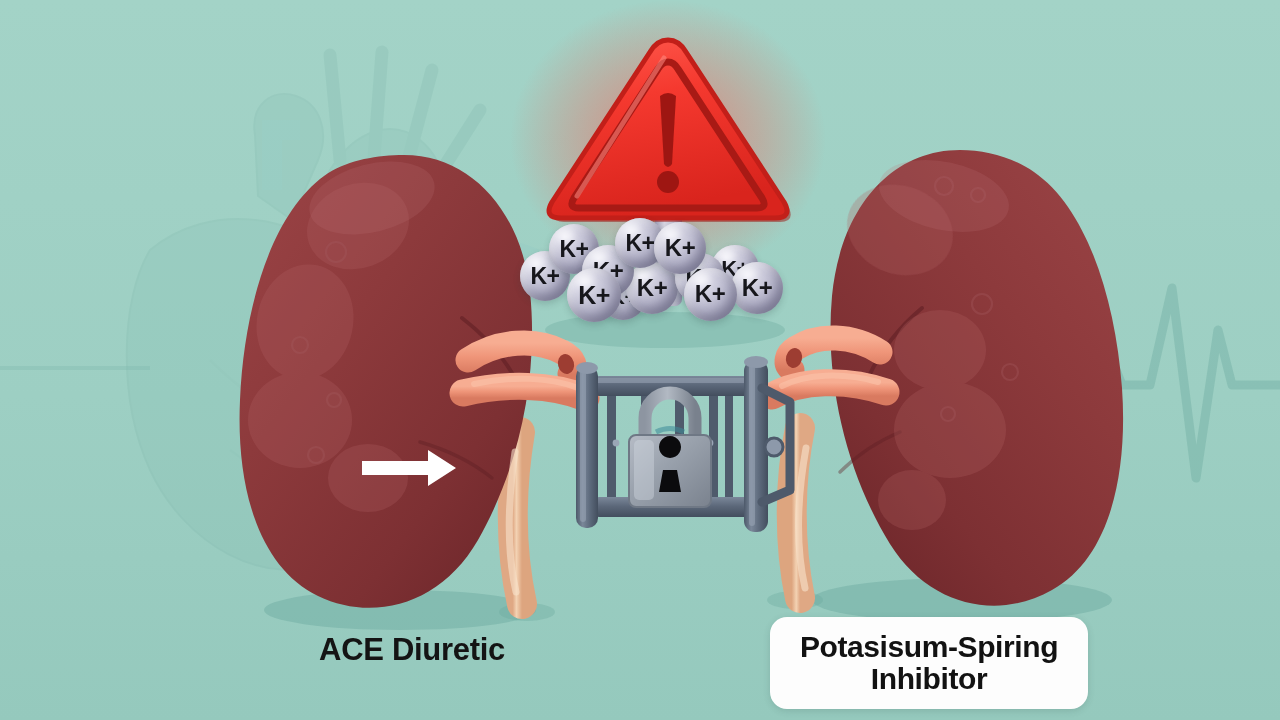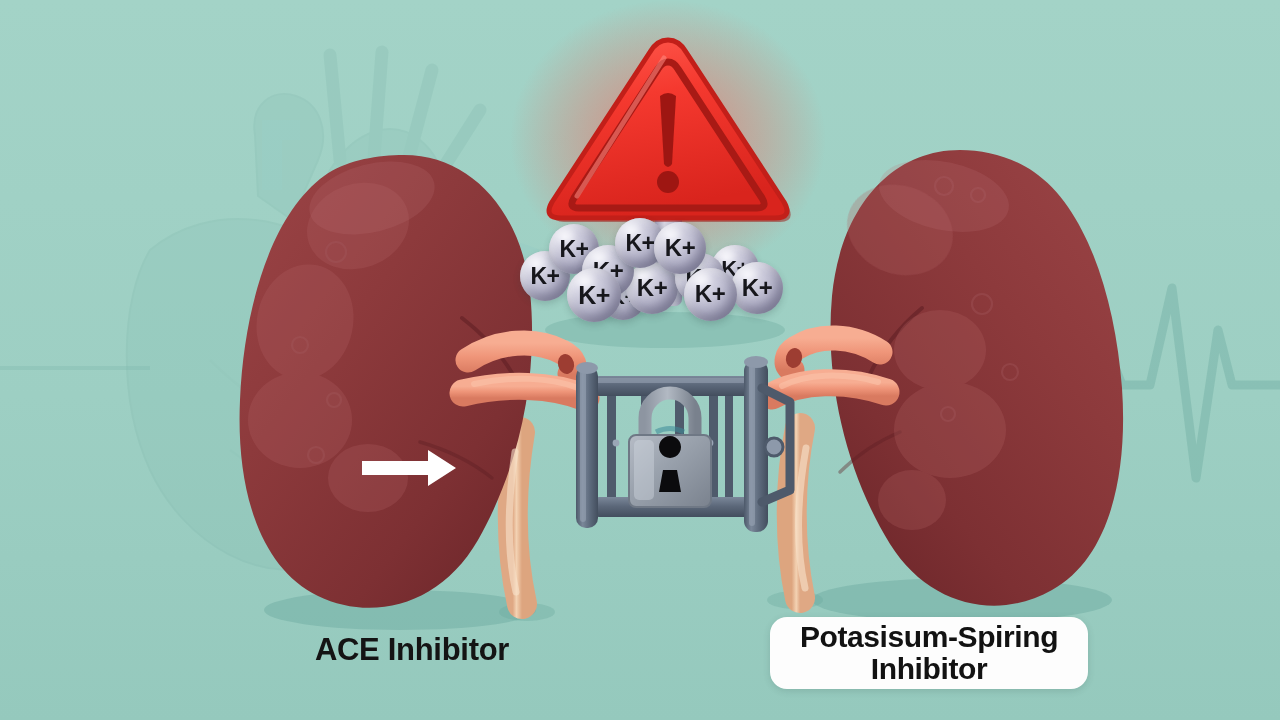--- a/index.html
+++ b/index.html
@@ -27,21 +27,21 @@
     text-align:center;
     line-height:1.12;
   }
   #ace-label {
     left:238px; top:633px; width:348px;
     font-size:31px;
   }
   #diuretic-box {
     position:absolute;
     left:770px; top:617px;
-    width:318px; height:72px;
+    width:318px; height:92px;
     background:#fdfdfd;
     border-radius:17px;
     display:flex; align-items:center; justify-content:center;
     box-shadow:0 2px 7px rgba(40,70,65,0.16);
   }
   #diuretic-label {
     font-weight:900;
     color:#121212;
     font-size:30px;
     line-height:1.07;
@@ -377,21 +377,21 @@
       <path d="M656 432 q14 -7 28 0" fill="none" stroke="#3d8b99" stroke-width="5" opacity="0.55"></path>
     </g>
   </svg>
 
   <svg class="layer" viewBox="0 0 1280 720">
     <g filter="none">
       <path d="M362 461 L428 461 L428 450 L456 468 L428 486 L428 475 L362 475 Z" fill="#ffffff"></path>
     </g>
   </svg>
 
-  <div class="label-plain" id="ace-label">ACE Inhibitor</div>
+  <div class="label-plain" id="ace-label">ACE Diuretic</div>
 
   <div id="diuretic-box">
     <div id="diuretic-label">
       <span>Potasisum-Spiring</span><br>
       <span>Inhibitor</span>
     </div>
   </div>
 
 </div>
 

